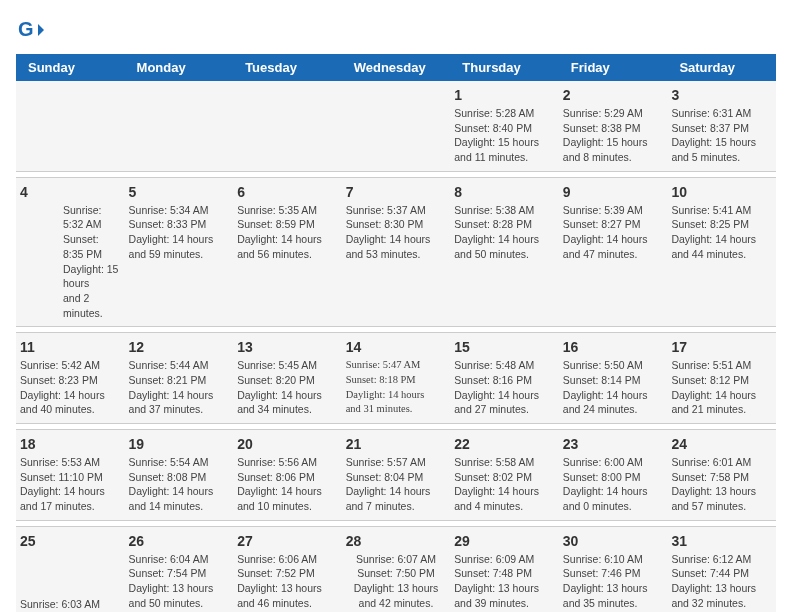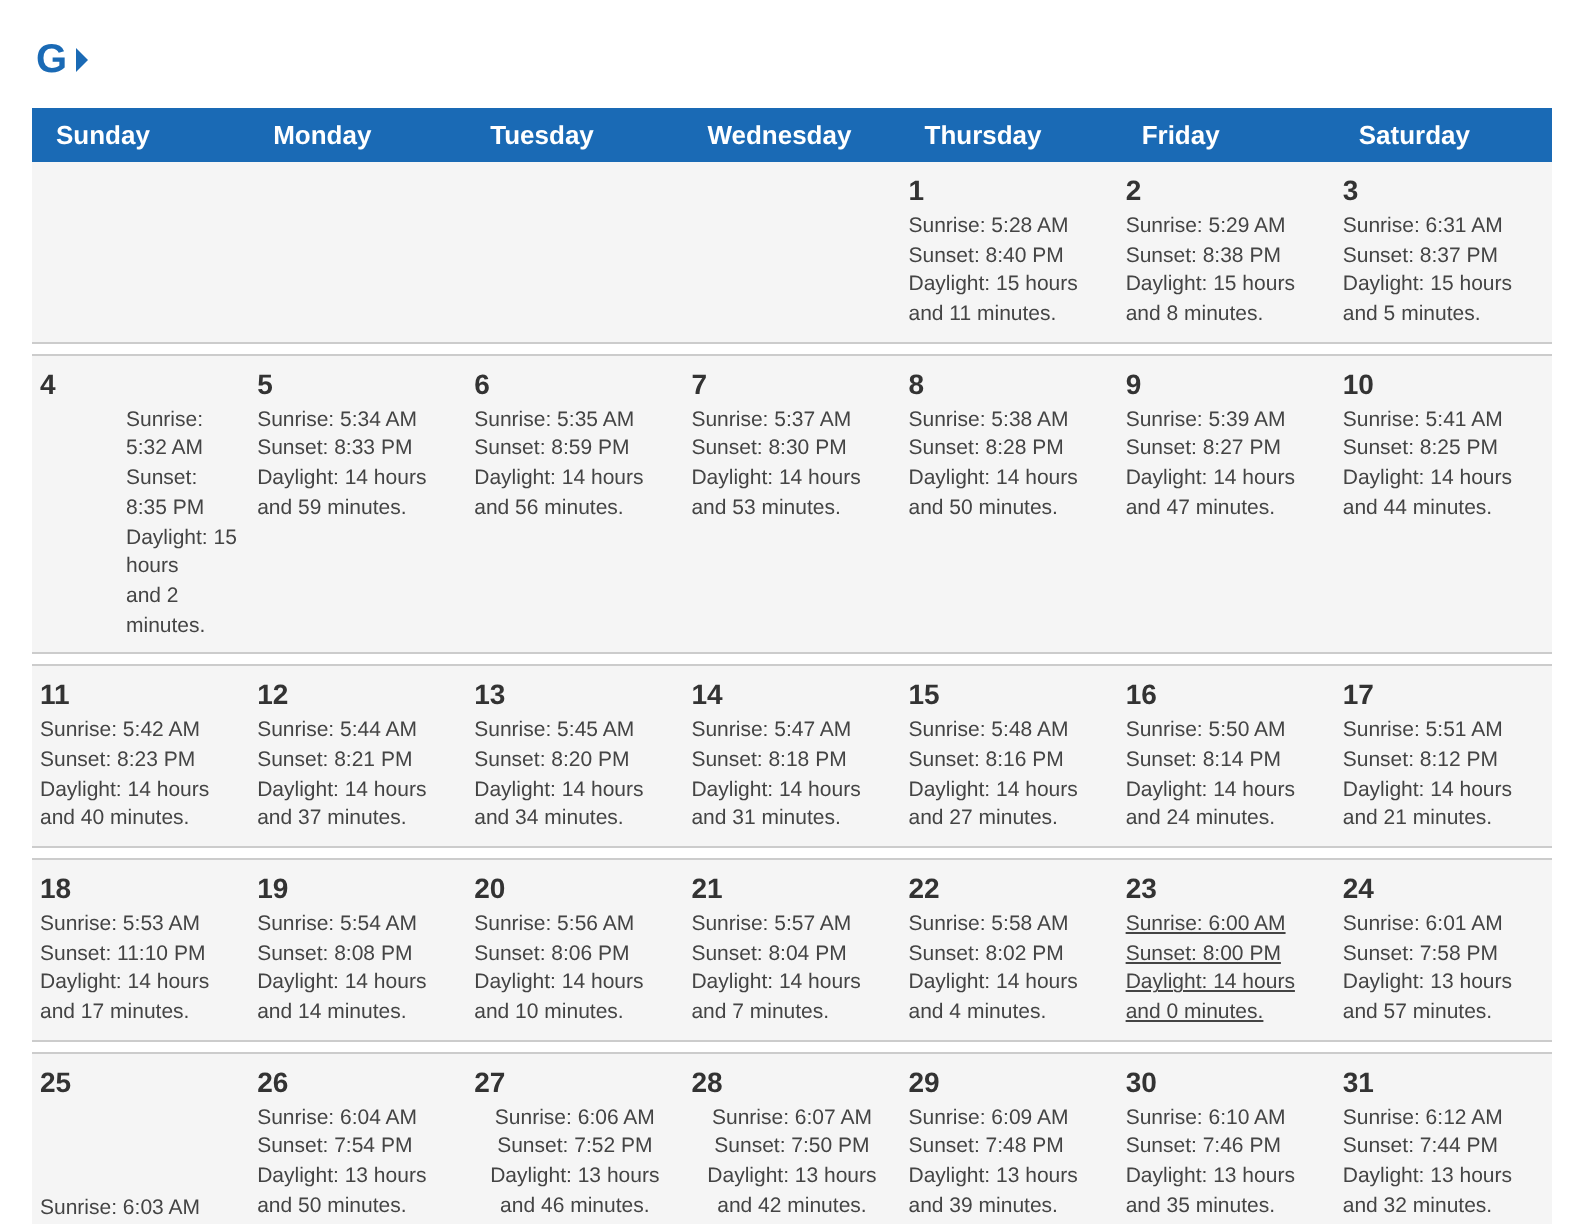--- a/index.html
+++ b/index.html
@@ -229,21 +229,21 @@
         </td>
         <td>
           <span class="day-num">13</span>
           <div class="day-info" style="white-space: pre-line;">Sunrise: 5:45 AM
 Sunset: 8:20 PM
 Daylight: 14 hours
 and 34 minutes.</div>
         </td>
         <td>
           <span class="day-num">14</span>
-          <div class="day-info" style="white-space: pre-line;">Sunrise: 5:47 AM
+          <div class="day-info" style="white-space: pre-line; font-family: Liberation Serif, serif;">Sunrise: 5:47 AM
 Sunset: 8:18 PM
 Daylight: 14 hours
 and 31 minutes.</div>
         </td>
         <td>
           <span class="day-num">15</span>
           <div class="day-info" style="white-space: pre-line;">Sunrise: 5:48 AM
 Sunset: 8:16 PM
 Daylight: 14 hours
 and 27 minutes.</div>
@@ -297,21 +297,21 @@
         </td>
         <td>
           <span class="day-num">22</span>
           <div class="day-info" style="white-space: pre-line;">Sunrise: 5:58 AM
 Sunset: 8:02 PM
 Daylight: 14 hours
 and 4 minutes.</div>
         </td>
         <td>
           <span class="day-num">23</span>
-          <div class="day-info" style="white-space: pre-line; text-decoration: underline;">Sunrise: 6:00 AM
+          <div class="day-info" style="white-space: pre-line;">Sunrise: 6:00 AM
 Sunset: 8:00 PM
 Daylight: 14 hours
 and 0 minutes.</div>
         </td>
         <td>
           <span class="day-num">24</span>
           <div class="day-info" style="white-space: pre-line;">Sunrise: 6:01 AM
 Sunset: 7:58 PM
 Daylight: 13 hours
 and 57 minutes.</div>
@@ -330,21 +330,21 @@
         </td>
         <td>
           <span class="day-num">26</span>
           <div class="day-info" style="white-space: pre-line;">Sunrise: 6:04 AM
 Sunset: 7:54 PM
 Daylight: 13 hours
 and 50 minutes.</div>
         </td>
         <td>
           <span class="day-num">27</span>
-          <div class="day-info" style="white-space: pre-line; text-align: center;">Sunrise: 6:06 AM
+          <div class="day-info" style="white-space: pre-line;">Sunrise: 6:06 AM
 Sunset: 7:52 PM
 Daylight: 13 hours
 and 46 minutes.</div>
         </td>
         <td>
           <span class="day-num">28</span>
           <div class="day-info" style="white-space: pre-line; text-align: center;">Sunrise: 6:07 AM
 Sunset: 7:50 PM
 Daylight: 13 hours
 and 42 minutes.</div>

